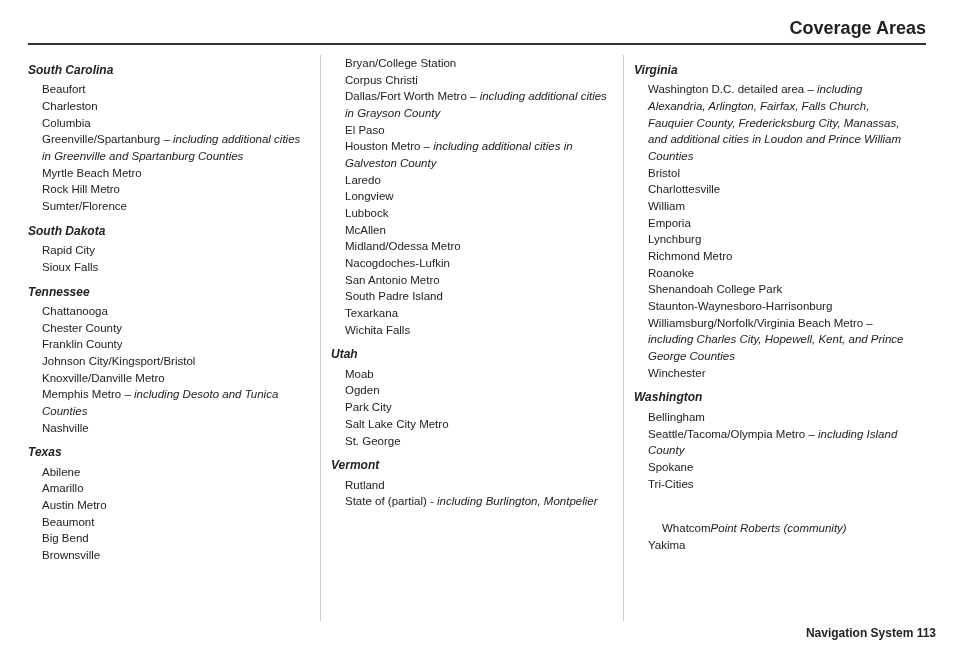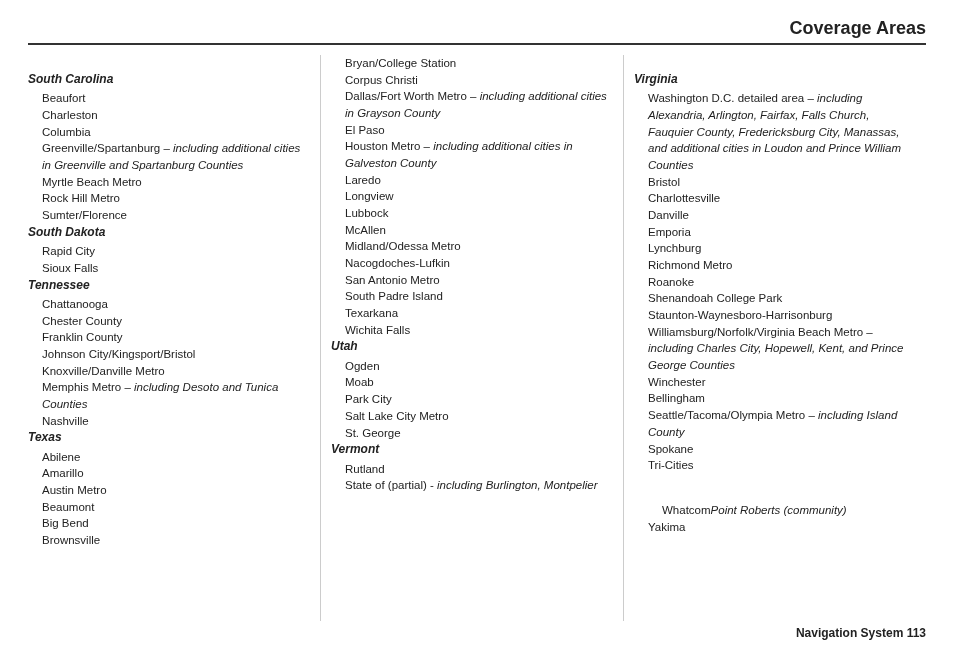--- a/index.html
+++ b/index.html
@@ -37,37 +37,38 @@
       font-size: 11.5px;
       line-height: 1.45;
     }
     .col:not(:last-child) {
       border-right: 1px solid #ccc;
       margin-right: 10px;
     }
     .section-title {
       font-style: italic;
       font-weight: bold;
+      margin-top: 8px;
       margin-bottom: 2px;
       font-size: 12px;
     }
     .section-title:first-child {
-      margin-top: 16px;
+      margin-top: 7px;
     }
     .city {
       padding-left: 14px;
       line-height: 1.45;
     }
     .city em {
       font-style: italic;
     }
     .footer {
       position: absolute;
       bottom: 12px;
-      right: 28px;
+      right: 18px;
       font-weight: bold;
       font-size: 12px;
       margin-top: 26px;
     }
   </style>
 </head>
 <body>
 
 <div class="page">
   <div class="page-title">Coverage Areas</div>
@@ -112,44 +113,45 @@
         <div class="city">Longview</div>
         <div class="city">Lubbock</div>
         <div class="city">McAllen</div>
         <div class="city">Midland/Odessa Metro</div>
         <div class="city">Nacogdoches-Lufkin</div>
         <div class="city">San Antonio Metro</div>
         <div class="city">South Padre Island</div>
         <div class="city">Texarkana</div>
         <div class="city">Wichita Falls</div>
         <div class="section-title">Utah</div>
+        <div class="city">Moab</div>
         <div class="city">Ogden</div>
-        <div class="city">Moab</div>
         <div class="city">Park City</div>
         <div class="city">Salt Lake City Metro</div>
         <div class="city">St. George</div>
         <div class="section-title">Vermont</div>
         <div class="city">Rutland</div>
         <div class="city"><span>State of (partial) - </span><em>including Burlington, Montpelier</em></div>
       </div>
 
     <div class="col" id="col3">
         <div class="section-title">Virginia</div>
         <div class="city"><span>Washington D.C. detailed area – </span><em>including Alexandria, Arlington, Fairfax, Falls Church, Fauquier County, Fredericksburg City, Manassas, and additional cities in Loudon and Prince William Counties</em></div>
         <div class="city">Bristol</div>
         <div class="city">Charlottesville</div>
-        <div class="city">Danville</div>
+        <div class="city">William</div>
         <div class="city">Emporia</div>
         <div class="city">Lynchburg</div>
         <div class="city">Richmond Metro</div>
         <div class="city">Roanoke</div>
         <div class="city">Shenandoah College Park</div>
         <div class="city">Staunton-Waynesboro-Harrisonburg</div>
         <div class="city"><span>Williamsburg/Norfolk/Virginia Beach Metro&nbsp;– </span><em>including Charles City, Hopewell, Kent, and Prince George Counties</em></div>
         <div class="city">Winchester</div>
+        <div class="section-title">Washington</div>
         <div class="city">Bellingham</div>
         <div class="city"><span>Seattle/Tacoma/Olympia Metro – </span><em>including Island County</em></div>
         <div class="city">Spokane</div>
         <div class="city">Tri-Cities</div>
         <div class="city" style="padding-left: 28px; margin-top: 28px;"><span>Whatcom</span><em>Point Roberts (community)</em></div>
         <div class="city">Yakima</div>
       </div>
   </div>
   <div class="footer">Navigation System  113</div>
 </div>

